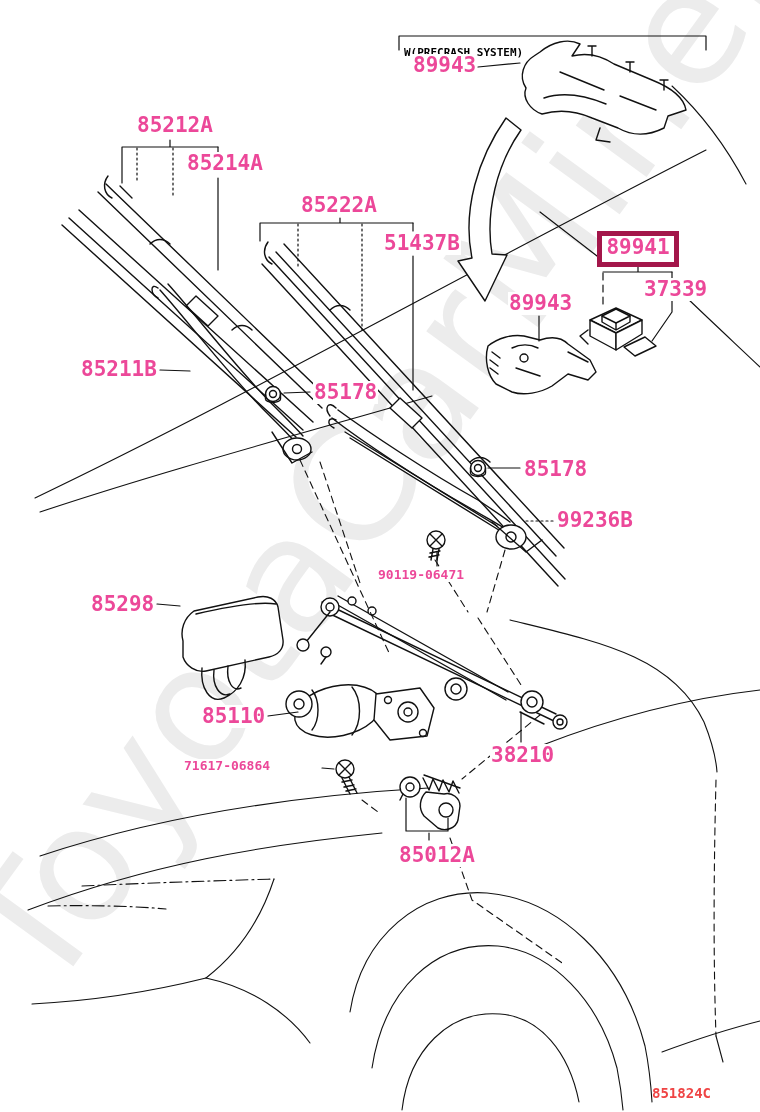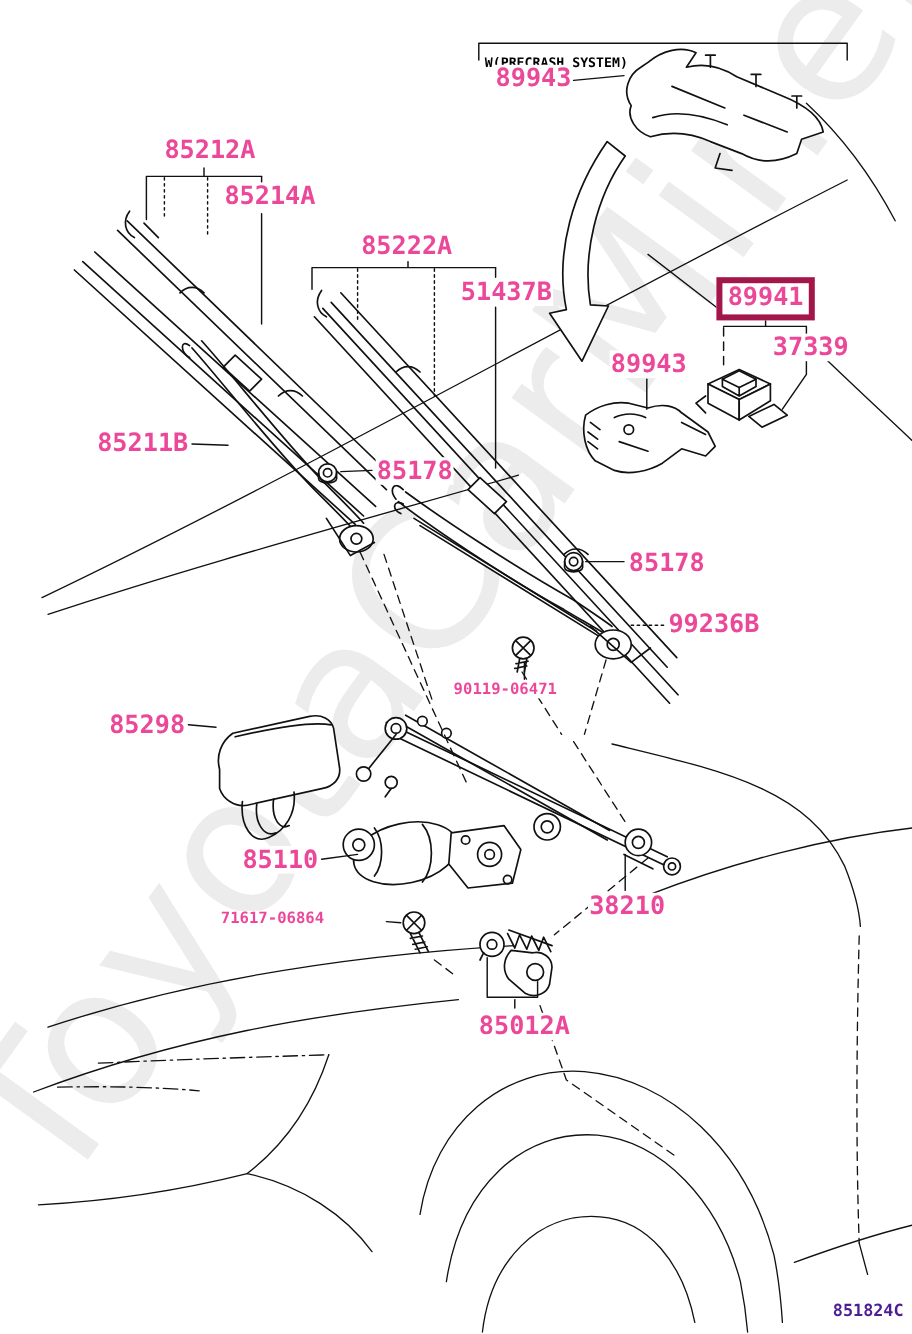--- a/index.html
+++ b/index.html
@@ -22,21 +22,21 @@
               color:#ec4899;white-space:nowrap;background:#fff;padding:0 1px;cursor:pointer;}
   .part-label.long{font-size:13px;}
   .highlight-box{position:absolute;left:597px;top:231px;width:72px;height:26px;
                  border:5px solid #A3164A;background:#fff;display:flex;
                  align-items:flex-start;justify-content:center;cursor:pointer;}
   .highlight-box .part-label{position:static;background:transparent;padding:0;}
   .system-note{position:absolute;left:404px;top:12px;
                font:700 11px/1.2 "DejaVu Sans Mono", monospace;color:#000;
                letter-spacing:0;white-space:nowrap;margin-top:34px;}
   .figure-code{position:absolute;left:652px;top:1085px;
-               font:700 14px/1.2 "DejaVu Sans Mono", monospace;color:#4c1d95;padding-left:42px;}
+               font:700 14px/1.2 "DejaVu Sans Mono", monospace;color:#ef4444;}
 </style>
 </head>
 <body>
 
 <div class="stage">
 
   <div class="watermark">ToyotaCarMine.ru</div>
 
   <svg class="art" width="760" height="1112" viewBox="0 0 760 1112">
 

